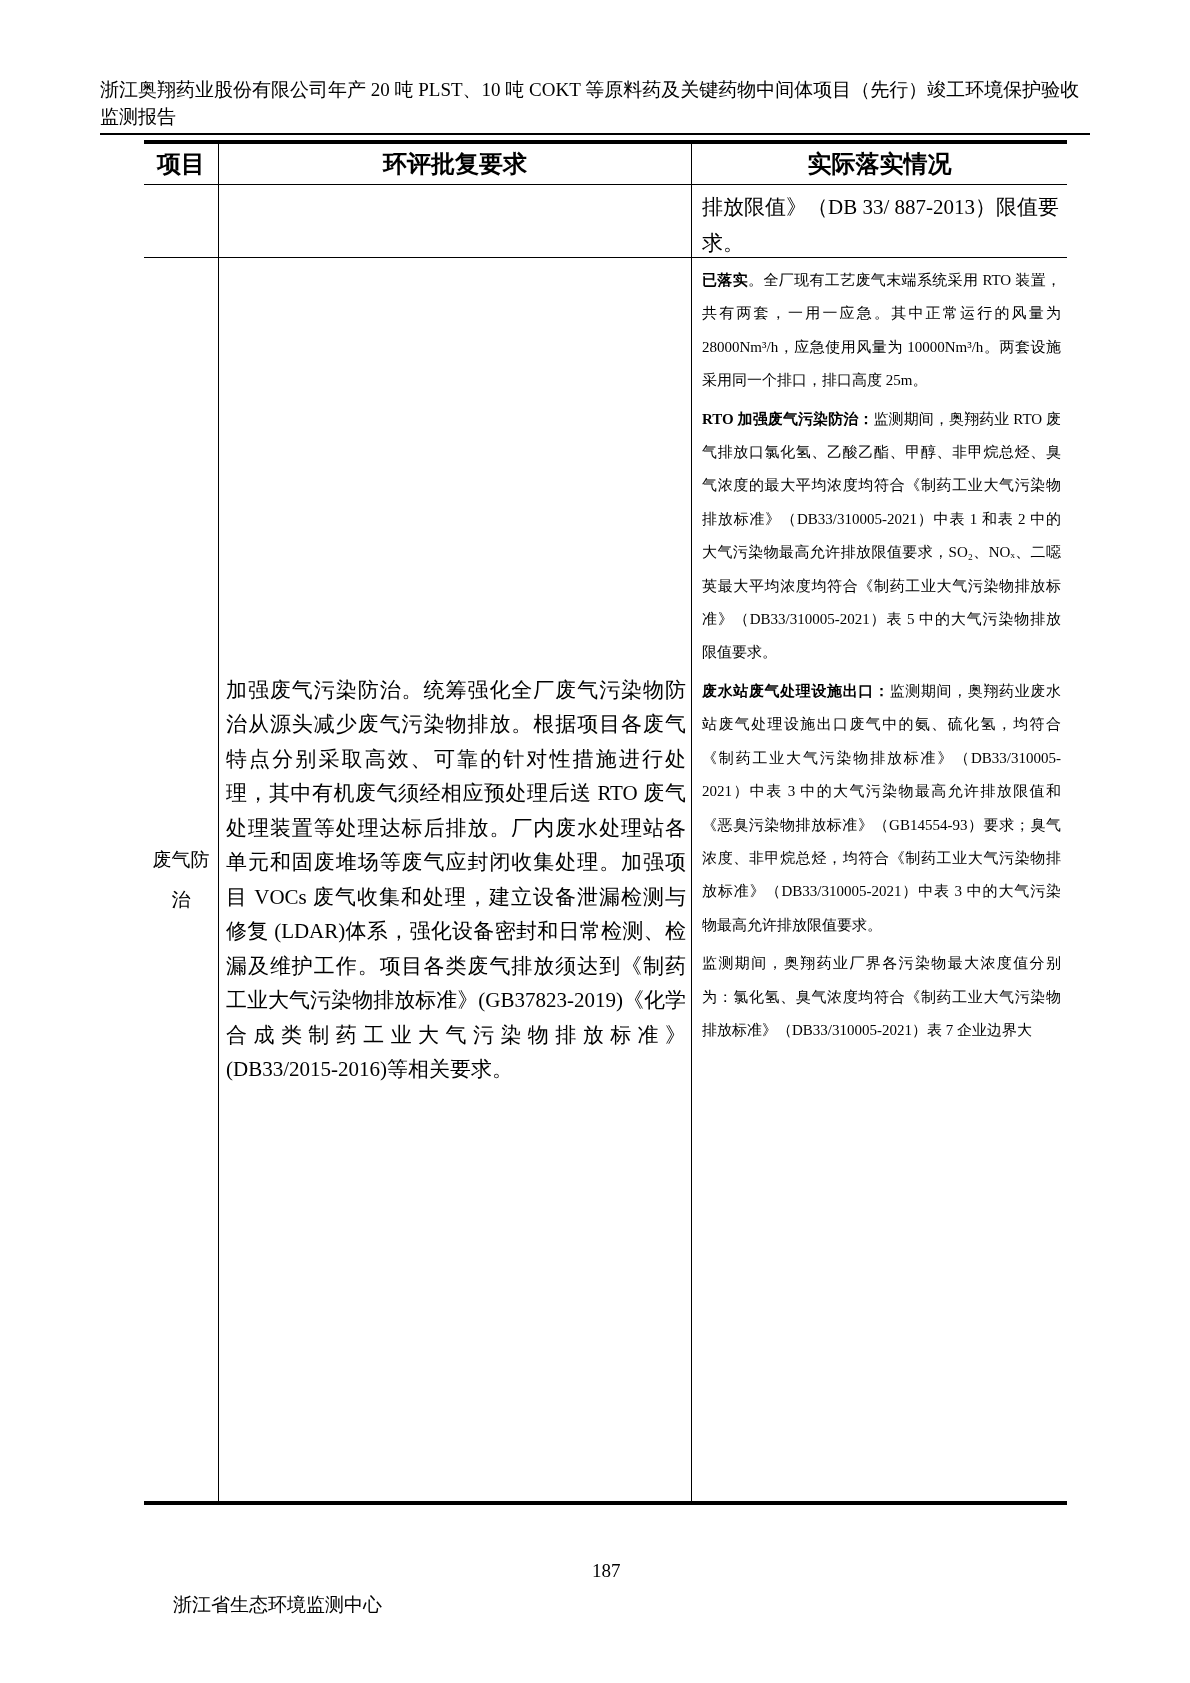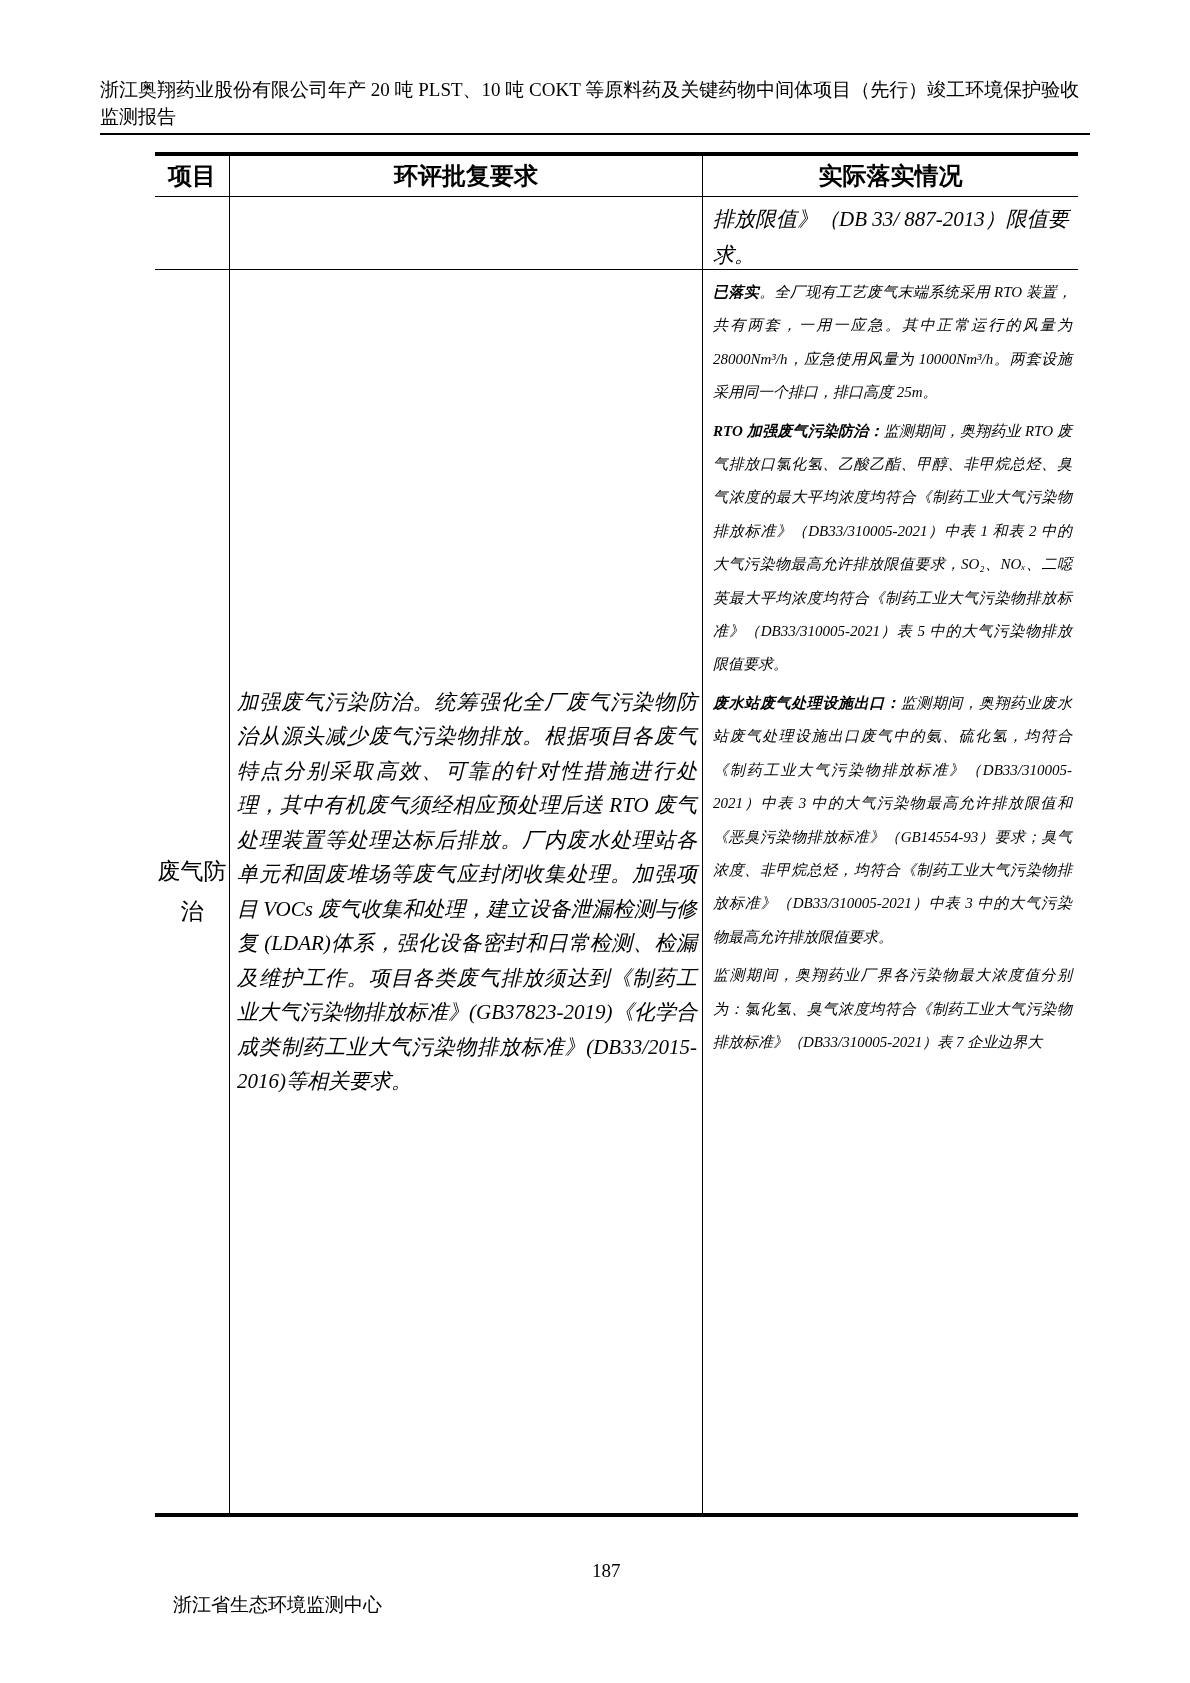--- a/index.html
+++ b/index.html
@@ -10,55 +10,54 @@
   }
   .page-header {
     position:absolute; top:76px; left:100px; width:990px;
     text-align:left; font-size:19px; line-height:27px;
   }
   .header-rule {
     position:absolute; top:133px; left:100px; width:990px; height:0;
     border-top:2px solid #000;
   }
   .doc-table {
-    position:absolute; left:155px; top:140px; width:923px;
+    position:absolute; left:144px; top:140px; width:923px;
     border-top:4px solid #000; border-bottom:4px solid #000;
     display:grid; grid-template-columns:75px 473px 375px;
     box-sizing:content-box;
-    margin-top:12px;
   }
   .cell { box-sizing:border-box; overflow:hidden; }
   .v-div { border-right:1px solid #000; }
   .th {
     height:41px; border-bottom:1px solid #000;
     display:flex; align-items:center; justify-content:center;
     font-weight:bold; font-size:24px;
   }
   .row-a { height:73px; border-bottom:1px solid #000; }
   .row-a.text-cell {
     font-size:21px; line-height:36px; padding:4px 8px 0 10px;
     text-align:left;
   }
   .row-b { height:1243px; }
   .row-b.item-cell {
     display:flex; align-items:center; justify-content:center;
-    text-align:center; font-size:23px; line-height:40px; padding:0 1px;
+    text-align:center; font-size:19px; line-height:40px; padding:0 1px;
   }
   .row-b.req-cell {
     display:flex; flex-direction:column; justify-content:center;
     font-size:21px; line-height:34.5px; padding:0 5px 0 7px;
     text-align:justify;
   }
   .row-b.impl-cell {
     font-size:15px; line-height:33.4px; padding:6px 6px 0 10px;
     text-align:justify;
   }
-  .para { margin:0 0 5px 0;font-style:italic; }
+  .para { margin:0 0 5px 0; }
   .para b { font-weight:bold; }
-  .req-cell p { margin:0;font-style:italic; }
+  .req-cell p { margin:0; }
   .footer-org { position:absolute; left:173px; top:1560px; font-size:19px;margin-top:32px; }
   .footer-page { position:absolute; left:592px; top:1560px; font-size:19px; }
 </style>
 </head>
 <body>
 
 <div class="page-header">浙江奥翔药业股份有限公司年产 20 吨 PLST、10 吨 COKT 等原料药及关键药物中间体项目（先行）竣工环境保护验收监测报告</div>
 <div class="header-rule"></div>
 
 <div class="doc-table">

